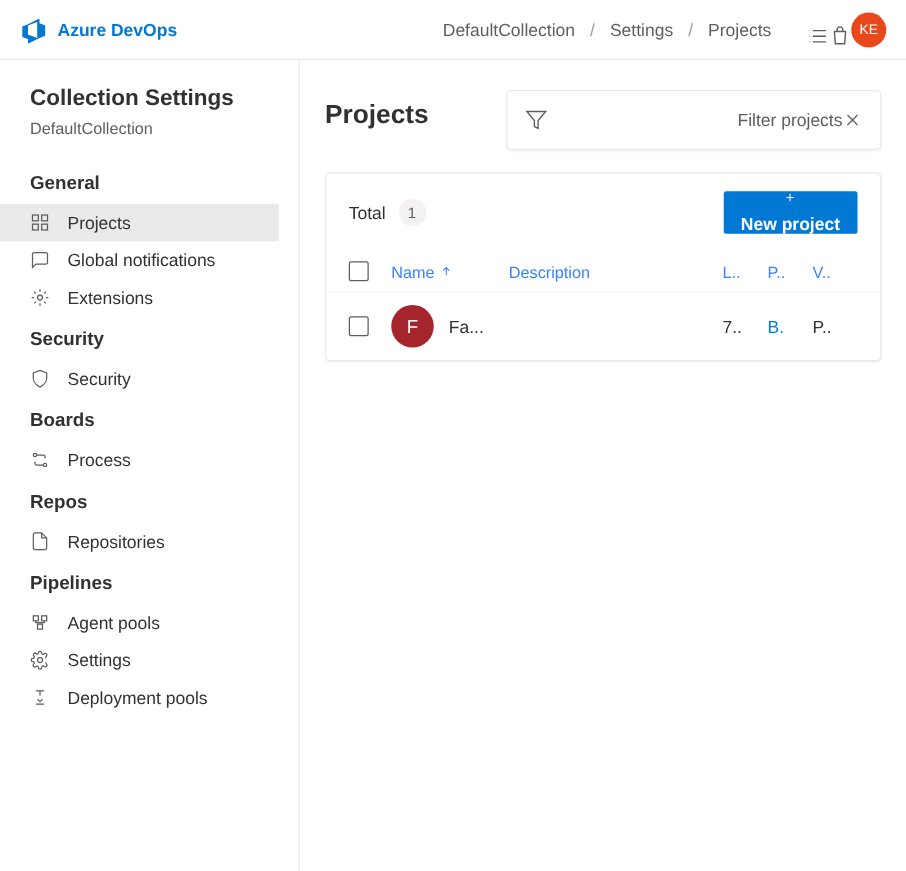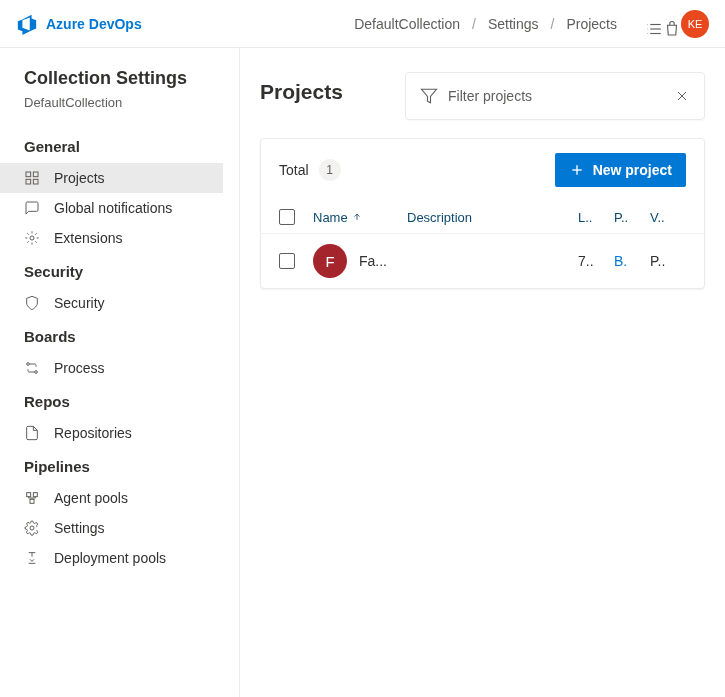--- a/index.html
+++ b/index.html
@@ -18,31 +18,31 @@
   .sidebar-title { font-size: 18px; font-weight: 600; padding: 0 24px 6px; }
   .sidebar-sub { font-size: 13px; color: #605e5c; padding: 0 24px 18px; }
   .section-head { font-size: 15px; font-weight: 600; padding: 10px 24px 8px; }
   .nav-item { display: flex; align-items: center; gap: 14px; padding: 7px 24px; cursor: pointer; font-size: 14px; color: #323130; }
   .nav-item.active { background: #eaeaea; }
   .nav-item .nav-icon { width: 16px; height: 16px; display: flex; align-items: center; justify-content: center; color: #605e5c; }
   .content { flex: 1; padding: 24px 20px; overflow: auto; }
   .page-header { display: flex; align-items: flex-start; gap: 16px; }
   .page-title { font-size: 21px; font-weight: 600; padding-top: 8px; }
   .filter-box { margin-left: auto; width: 300px; height: 48px; border: 1px solid #eaeaea; border-radius: 4px; display: flex; align-items: center; padding: 0 14px; color: #605e5c; box-shadow: 0 1px 2px rgba(0,0,0,0.04); }
-  .filter-input { border: none; outline: none; flex: 1; margin-left: 10px; font-size: 14px; color: #323130; }
+  .filter-input { border: none; outline: none; flex: 1; margin-left: 10px; font-size: 14px; color: #323130; text-align: right; }
   .filter-input::placeholder { color: #605e5c; }
   .filter-close { color: #605e5c; cursor: pointer; display:flex; align-items:center; }
   .table-card { margin-top: 18px; border: 1px solid #eaeaea; border-radius: 4px; background:#fff; box-shadow: 0 1px 2px rgba(0,0,0,0.05); }
   .table-top { display: flex; align-items: center; padding: 14px 18px; justify-content: flex-end; }
   .total-label { font-size: 14px; font-weight: 400; color:#323130; }
   .count-pill { margin-left: 10px; background: #f3f2f1; border-radius: 50%; width: 22px; height: 22px; display: inline-flex; align-items: center; justify-content: center; font-size: 12px; color: #605e5c; }
-  .new-btn { margin-left: auto; background: #0078d4; color: #fff; border: none; border-radius: 2px; height: 34px; padding: 0 14px; display: inline-flex; align-items: center; gap: 8px; font-size: 14px; font-weight: 600; cursor: pointer; }
+  .new-btn { margin-left: auto; background: #0078d4; color: #fff; border: none; border-radius: 2px; height: 34px; padding: 0 14px; display: inline-flex; align-items: center; gap: 8px; font-size: 14px; font-weight: 600; cursor: pointer; flex-direction: column; }
   .tbl { width: 100%; }
   .tbl-header, .tbl-row { display: flex; align-items: center; padding: 8px 18px; }
-  .tbl-header { color: #0c4a6e; font-size: 13px; border-bottom: 1px solid #f3f2f1; }
+  .tbl-header { color: #3b82f6; font-size: 13px; border-bottom: 1px solid #f3f2f1; }
   .tbl-row { height: 54px; }
   .col-check { width: 34px; display:flex; align-items:center; }
   .col-name { flex: 0 0 94px; display:flex; align-items:center; gap:4px; }
   .col-desc { flex: 1; }
   .col-s { width: 36px; text-align:left; overflow:hidden; text-overflow:ellipsis; white-space:nowrap; }
   .proj-avatar { width: 34px; height: 34px; border-radius: 50%; background: #a4262c; color: #fff; display: inline-flex; align-items: center; justify-content: center; font-weight: 400; margin-right: 12px; font-size:15px; }
   .row-name-wrap { display:flex; align-items:center; }
   .link { color: #0078d4; }
   .chk { width:16px; height:16px; border:1px solid #605e5c; border-radius:2px; background:#fff; display:inline-block; }
 </style>

